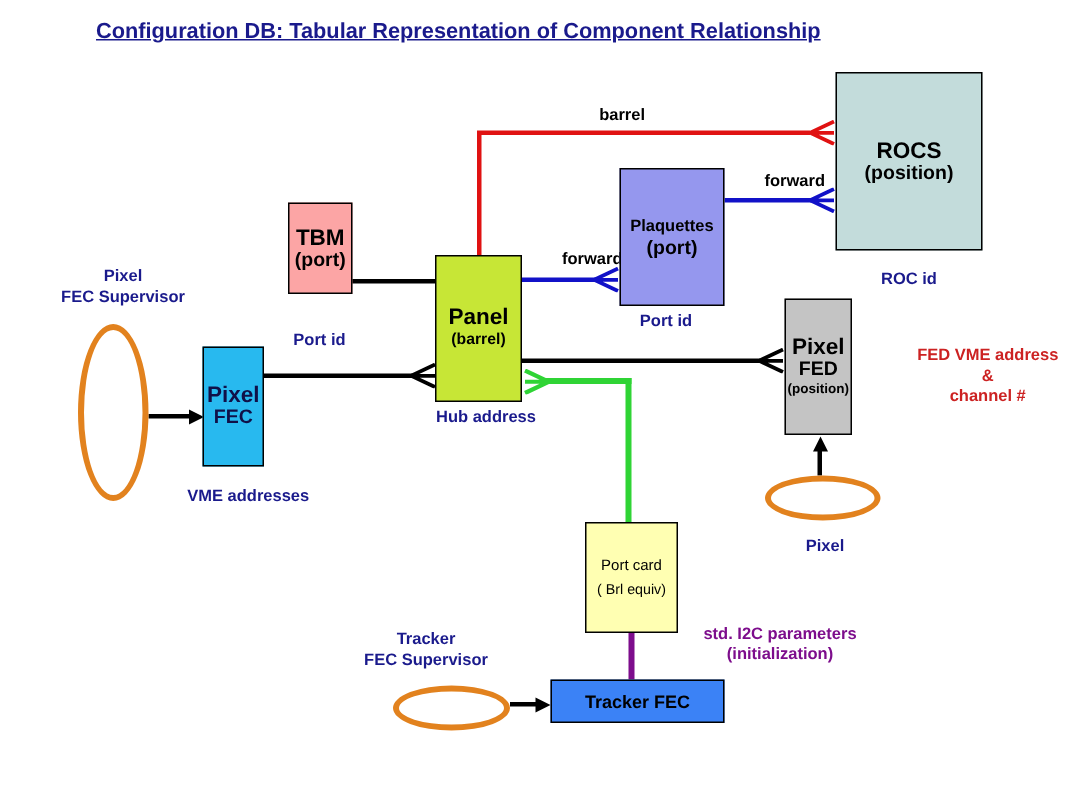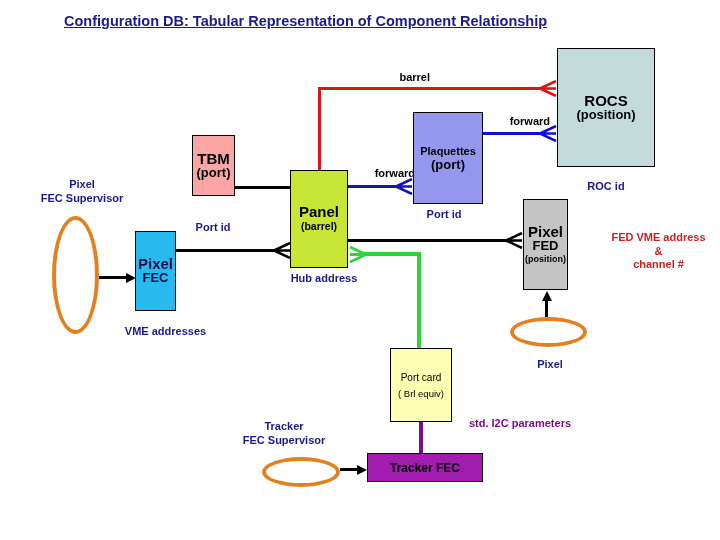--- a/index.html
+++ b/index.html
@@ -116,21 +116,21 @@
     <div class="l1">Pixel</div>
     <div class="l2">FED</div>
     <div class="l3">(position)</div>
   </div>
 
   <div class="box" style="left:390px;top:348px;width:62px;height:74px;background:#ffffb2;font-weight:normal;gap:5px;">
     <div style="font-size:10px;line-height:11px;white-space:nowrap;">Port card</div>
     <div style="font-size:9.5px;line-height:11px;white-space:nowrap;">( Brl equiv)</div>
   </div>
 
-  <div class="box" style="left:367px;top:453px;width:116px;height:29px;background:#a21caf;">
+  <div class="box" style="left:367px;top:453px;width:116px;height:29px;background:#3b82f6;">
     <div style="font-size:12px;white-space:nowrap;">Tracker FEC</div>
   </div>
 
   <div class="ellipse" style="left:52px;top:216px;width:47px;height:118px;"></div>
   <div class="ellipse" style="left:510px;top:317px;width:77px;height:30px;"></div>
   <div class="ellipse" style="left:262px;top:457px;width:78px;height:30px;"></div>
 
   <div class="navy" style="left:22px;top:177px;width:120px;">
     <div>Pixel</div>
     <div>FEC Supervisor</div>
@@ -150,15 +150,16 @@
   <div class="navy" style="left:118px;top:324px;width:95px;">VME addresses</div>
 
   <div class="redtxt" style="left:601px;top:231px;width:115px;">
     <div>FED VME address</div>
     <div>&amp;</div>
     <div>channel #</div>
   </div>
 
   <div class="purtxt" style="left:460px;top:417px;width:120px;">
     <div>std. I2C parameters</div>
+    <div>(initialization)</div>
   </div>
 
 </div>
 
 </body></html>

